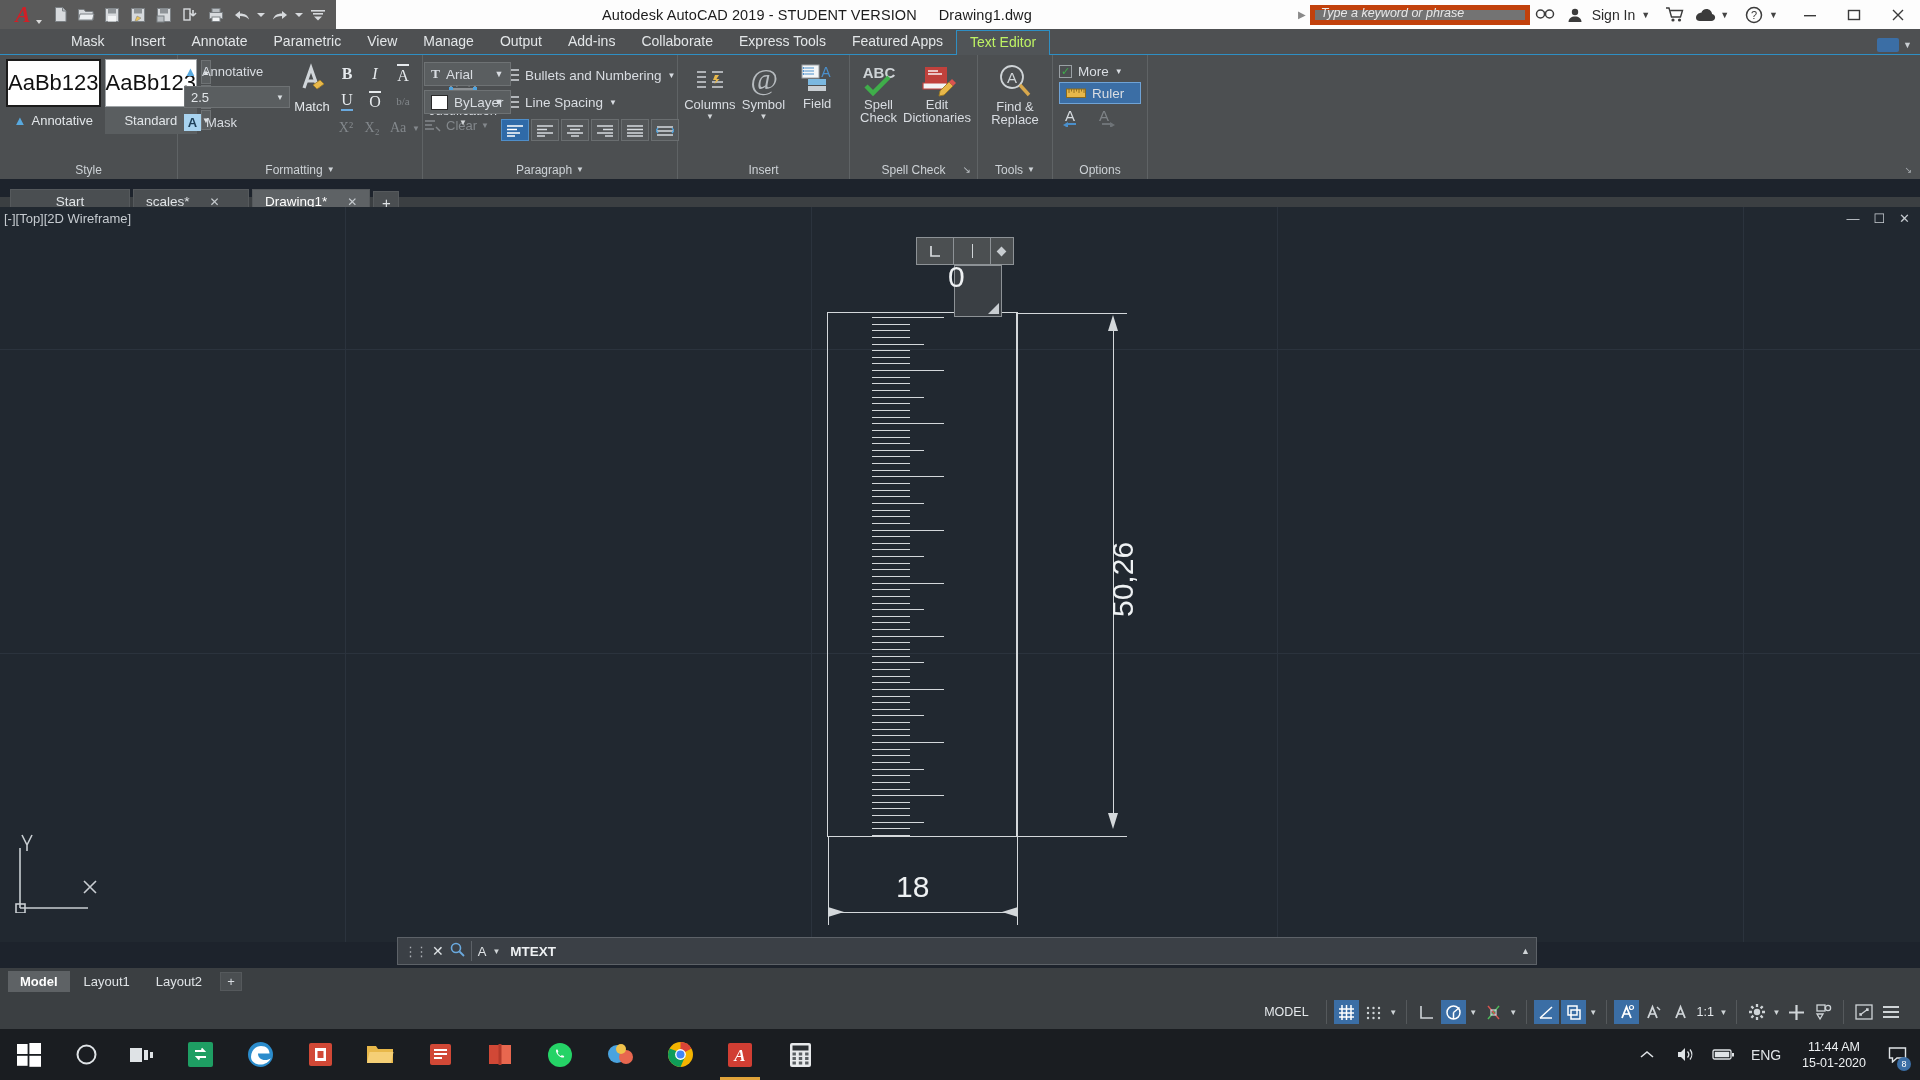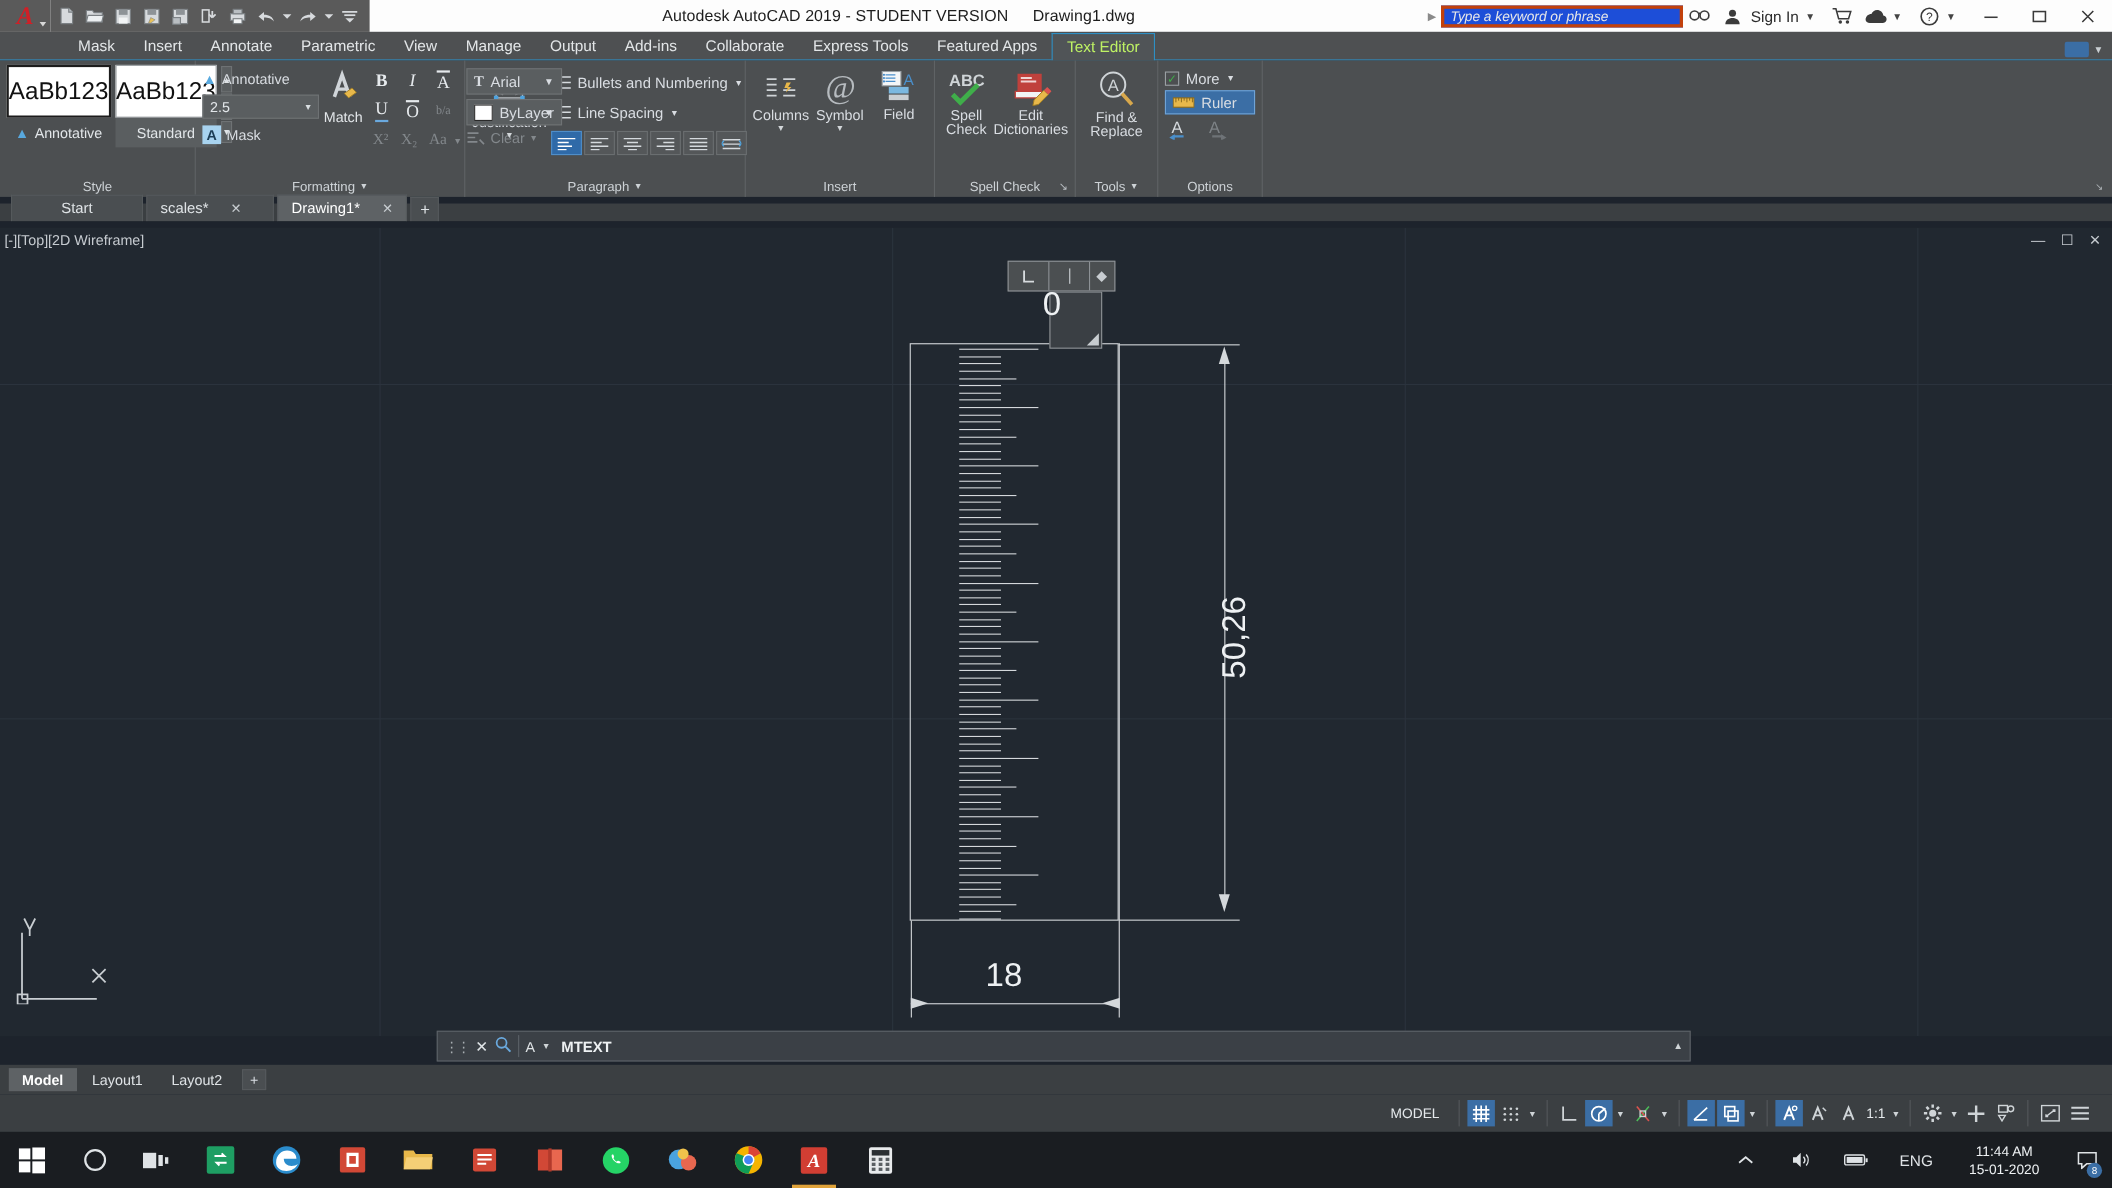--- a/index.html
+++ b/index.html
@@ -30,21 +30,21 @@
   .qat { height:29px; background:#5a5a5a; display:flex; align-items:center; padding:0 6px 0 2px; gap:2px;}
   .qicon { width:24px; height:23px; display:flex; align-items:center; justify-content:center;
      color:#e6e6e6; }
   .qicon svg { display:block; }
   .title-text { flex:1; text-align:center; color:#1c1c1c; font-size:14.5px;
      font-family:"Liberation Sans", sans-serif; letter-spacing:.1px;}
   .title-text .dwg { margin-left:22px; }
   .tb-right { display:flex; align-items:center; height:29px; padding-right:0px; }
   .srch-arrow { color:#8a8a8a; font-size:10px; margin-right:4px;}
   .searchbox {
-    width:220px; height:20px; background:#1d4ed8; border:3px solid #c2410c;
+    width:220px; height:20px; background:#737373; border:5px solid #c2410c;
     display:flex; align-items:flex-end; padding:0 6px;
   }
   .searchbox span { color:#e8e8e8; font-style:italic; font-size:12.5px;}
   .tb-icon { width:30px; height:29px; display:flex;align-items:center;justify-content:center;color:#3b3b3b;}
   .signin { color:#2b2b2b; font-size:14px; padding:0 6px 0 2px; }
   .tb-caret { color:#444; font-size:9px; padding-right:10px;}
   .wbtn { width:44px; height:29px; display:flex; align-items:center; justify-content:center;
      color:#3a3a3a; font-size:13px;}
   .wbtn.close { }
 
@@ -163,21 +163,21 @@
     position:absolute; left:1594px; top:96px; width:177px; background:#fbfbfb;
     border:1px solid #a9a9a9; box-shadow:2px 2px 5px rgba(0,0,0,.45);
     padding:7px 0 8px 0; z-index:60;
   }
   .tt-title { font-size:13.5px; font-weight:bold; color:#1b1b1b; padding:2px 11px 9px 11px;}
   .tt-sep { height:1px; background:#d6d6d6; margin:0 0 6px 0;}
   .tt-help { font-size:13px; font-weight:bold; color:#1b1b1b; padding:0 11px;}
 
   
   .doctabs {
-    position:absolute; left:0; top:185px; width:1920px; height:16px;
+    position:absolute; left:0; top:197px; width:1920px; height:16px;
     background:#3b3f42; display:flex; align-items:flex-end; padding-left:10px;
   }
   .dtab {
     height:24px; min-width:116px; padding:0 12px; background:#4a4e51;
     display:flex; align-items:center; gap:20px; font-size:13.5px; color:#dfe3e6;
     border:1px solid #55595c; border-bottom:none; margin-right:3px;
   }
   .dtab.start { min-width:120px; justify-content:center; background:#4a4e51;}
   .dtab.active { background:#5e6265; color:#fff; }
   .dtab .x { color:#c7ccd0; font-size:12px; }
@@ -278,21 +278,21 @@
   .tb-search {
     width:433px; height:51px; background:#2c3034; display:flex; align-items:center;
     gap:12px; padding-left:16px;
   }
   .tb-search span { color:#c9ced2; font-size:14px;}
   .tb-task { width:56px;height:51px; display:flex;align-items:center;justify-content:center;}
   .tb-app { width:60px; height:51px; display:flex; align-items:center; justify-content:center;
      position:relative;}
   .tb-app.active:after { content:""; position:absolute; left:10px; right:10px; bottom:0;
      height:3px; background:#e0a33a;}
-  .tb-right2 { margin-left:auto; display:flex; align-items:center; gap:16px; padding-right:6px;}
+  .tb-right2 { margin-left:auto; display:flex; align-items:center; gap:4px; padding-right:6px;}
   .tb-ic { width:34px;height:51px; display:flex;align-items:center;justify-content:center;
      color:#dfe3e6; font-size:14px;}
   .tb-clock { text-align:center; color:#eef1f3; font-size:12.5px; line-height:16px;
      padding:0 10px;}
   .tb-notif { width:34px;height:51px;display:flex;align-items:center;justify-content:center;
      position:relative;}
   .notif-badge { position:absolute; right:3px; bottom:9px; width:14px;height:14px;
      border-radius:50%; background:#3b6ea5; color:#fff; font-size:9px;
      display:flex;align-items:center;justify-content:center;}
 </style>

